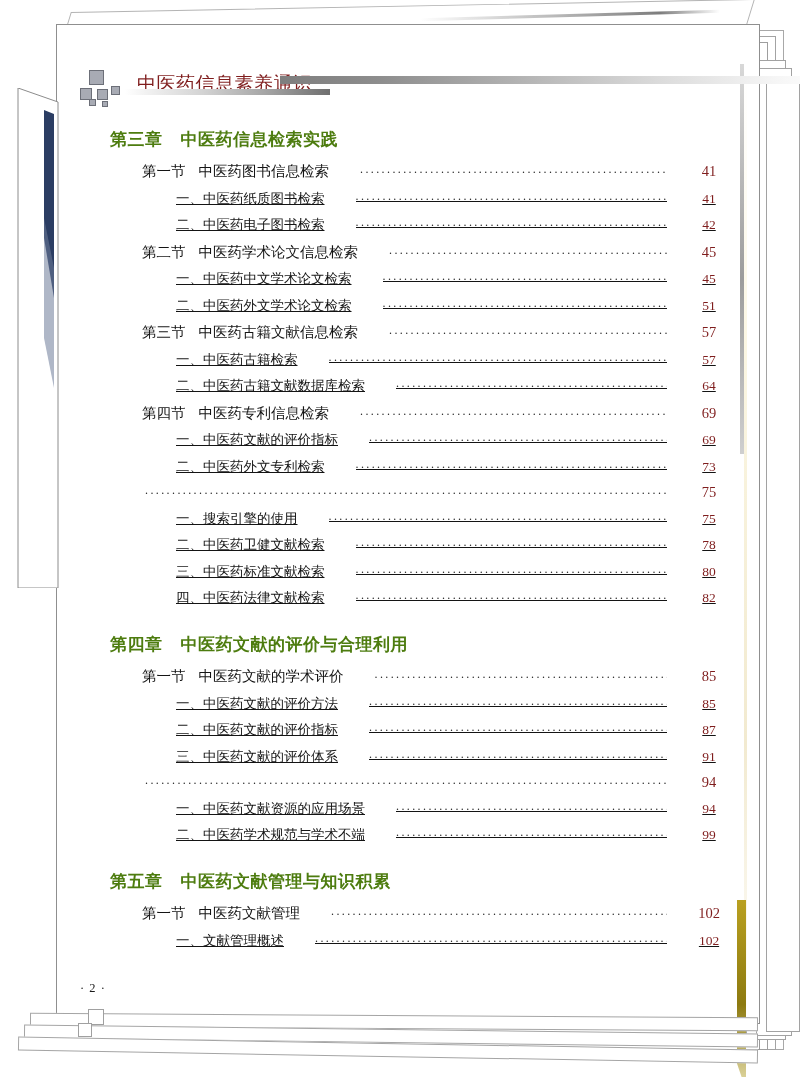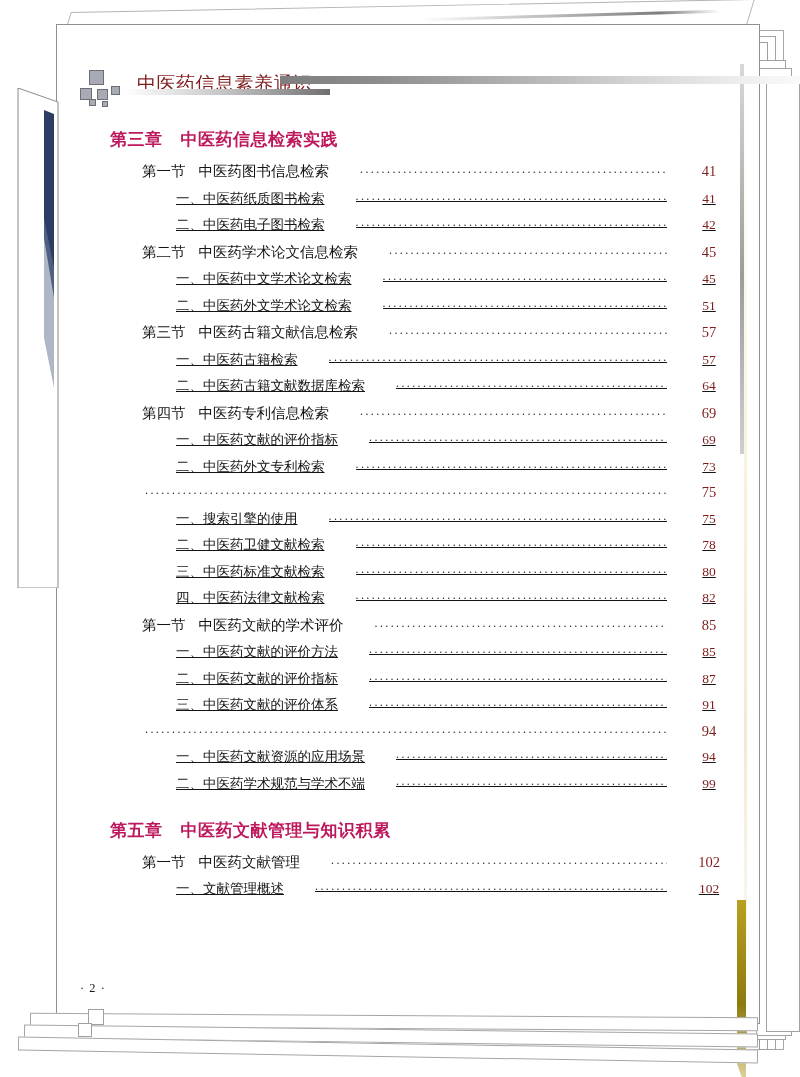--- a/index.html
+++ b/index.html
@@ -159,21 +159,21 @@
   
   .toc {
     position: absolute;
     left: 24px; top: 104px;
     right: 40px;
   }
 
   .chapter {
     font-size: 17px;
     font-weight: bold;
-    color: #be185d;
+    color: #4d7c0f;
     letter-spacing: 0.5px;
     margin: 0 0 11px 0;
     padding-left: 30px;
     white-space: nowrap;
   }
   .chapter .chap-num { margin-right: 18px; }
   .chapter.spaced-above { margin-top: 26px; }
 
   .entry {
     display: flex;
@@ -359,20 +359,21 @@
         <div class="entry lvl-item">
           <span class="label"><span>三、中医药标准文献检索</span></span>
           <span class="leader">................................................................................................................................................................</span>
           <span class="pageno">80</span>
         </div>
         <div class="entry lvl-item">
           <span class="label"><span>四、中医药法律文献检索</span></span>
           <span class="leader">................................................................................................................................................................</span>
           <span class="pageno">82</span>
         </div>
+        <div class="chapter spaced-above"><span class="chap-num">第四章</span><span>中医药文献的评价与合理利用</span></div>
         <div class="entry lvl-sec">
           <span class="label"><span class="sec-num">第一节</span><span>中医药文献的学术评价</span></span>
           <span class="leader">................................................................................................................................................................</span>
           <span class="pageno">85</span>
         </div>
         <div class="entry lvl-item">
           <span class="label"><span>一、中医药文献的评价方法</span></span>
           <span class="leader">................................................................................................................................................................</span>
           <span class="pageno">85</span>
         </div>

